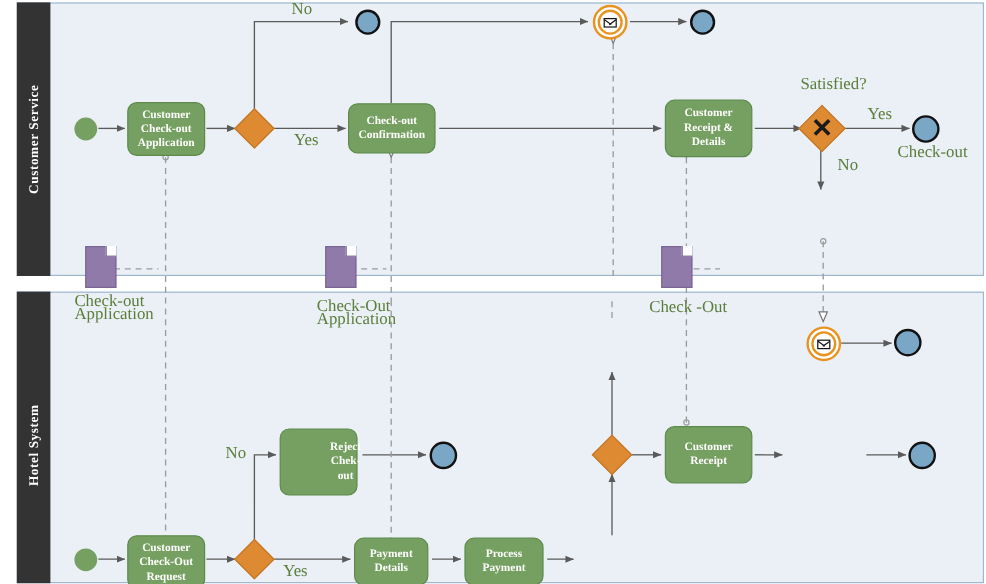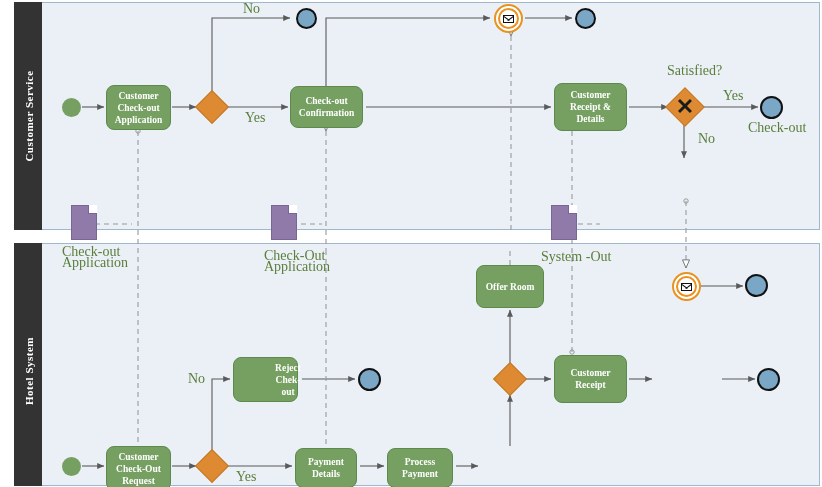--- a/index.html
+++ b/index.html
@@ -179,48 +179,47 @@
 
   <div class="dataobj" style="left:271px;top:205px;width:26px;height:35px;">
     <div class="fold"></div>
   </div>
   <div class="lbl" style="left:264px;top:250px;">Check-Out
 Application</div>
 
   <div class="dataobj" style="left:551px;top:205px;width:26px;height:35px;">
     <div class="fold"></div>
   </div>
-  <div class="lbl" style="left:541px;top:251px;">System -Out</div>
+  <div class="lbl" style="left:541px;top:251px;">Check -Out</div>
 
   <div class="ev-start" style="left:62px;top:457px;width:19px;height:19px;"></div>
 
   <div class="task" style="left:106px;top:446px;width:65px;height:45px;white-space:pre-line;">Customer
 Check-Out
 Request</div>
 
   <div class="gw" style="left:200px;top:454px;width:24px;height:24px;"></div>
 
   <div class="lbl" style="left:188px;top:373px;">No</div>
   <div class="lbl" style="left:236px;top:471px;">Yes</div>
 
-  <div class="task" style="left:233px;top:357px;width:65px;height:45px;white-space:pre-line;padding-left:47px;">Reject Chek-
+  <div class="task" style="left:233px;top:357px;width:65px;height:56px;white-space:pre-line;padding-left:47px;">Reject Chek-
 out</div>
 
   <div class="ev-end" style="left:358px;top:368px;width:23px;height:23px;"></div>
 
   <div class="task" style="left:295px;top:448px;width:62px;height:40px;white-space:pre-line;">Payment
 Details</div>
 
   <div class="task" style="left:387px;top:448px;width:66px;height:40px;white-space:pre-line;">Process
 Payment</div>
 
 
   <div class="gw" style="left:498px;top:367px;width:24px;height:24px;"></div>
 
-  <div class="task" style="left:476px;top:265px;width:68px;height:43px;white-space:pre-line;">Offer Room</div>
 
   <div class="task" style="left:554px;top:355px;width:73px;height:48px;white-space:pre-line;">Customer
 Receipt</div>
 
 
   <div class="ev-end" style="left:757px;top:368px;width:23px;height:23px;"></div>
 
   <div class="ev-msg" style="left:672px;top:272px;width:29px;height:29px;">
     <div class="inner">
       <div class="env"></div>

